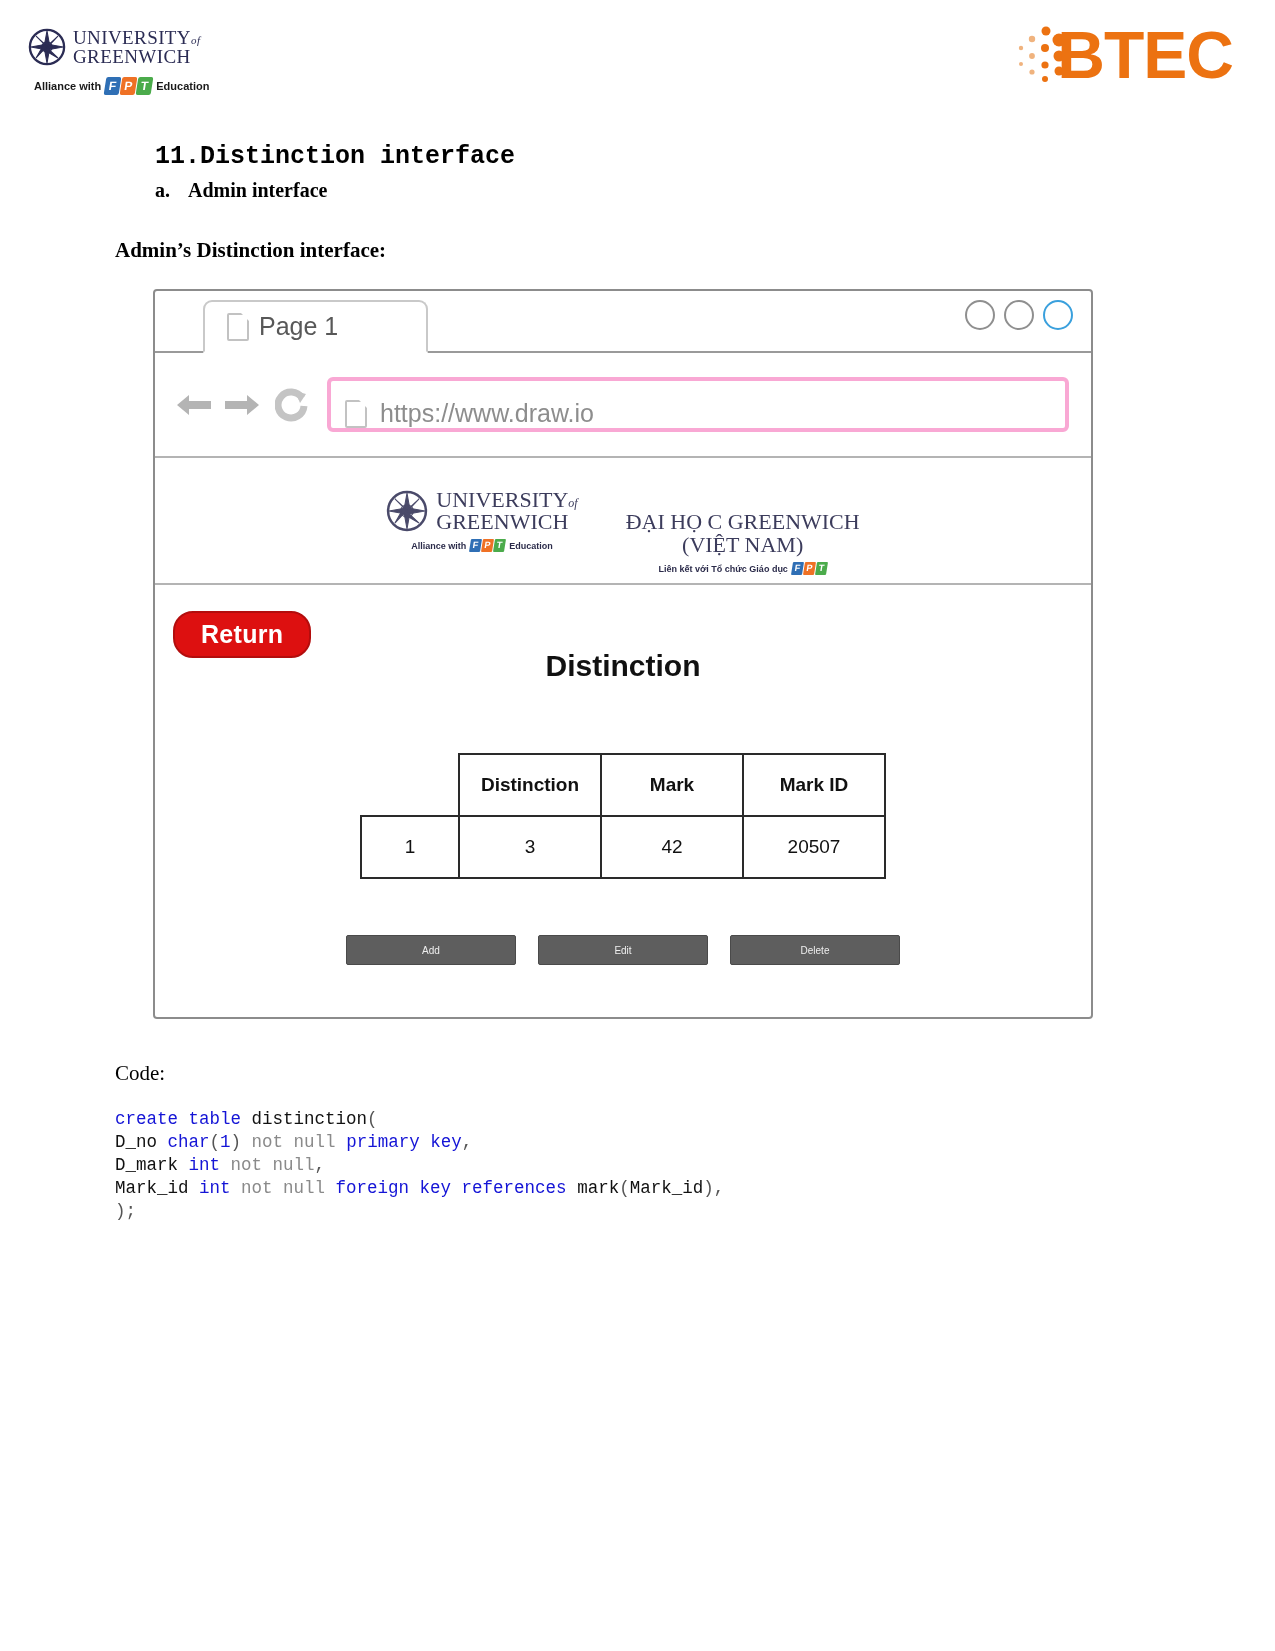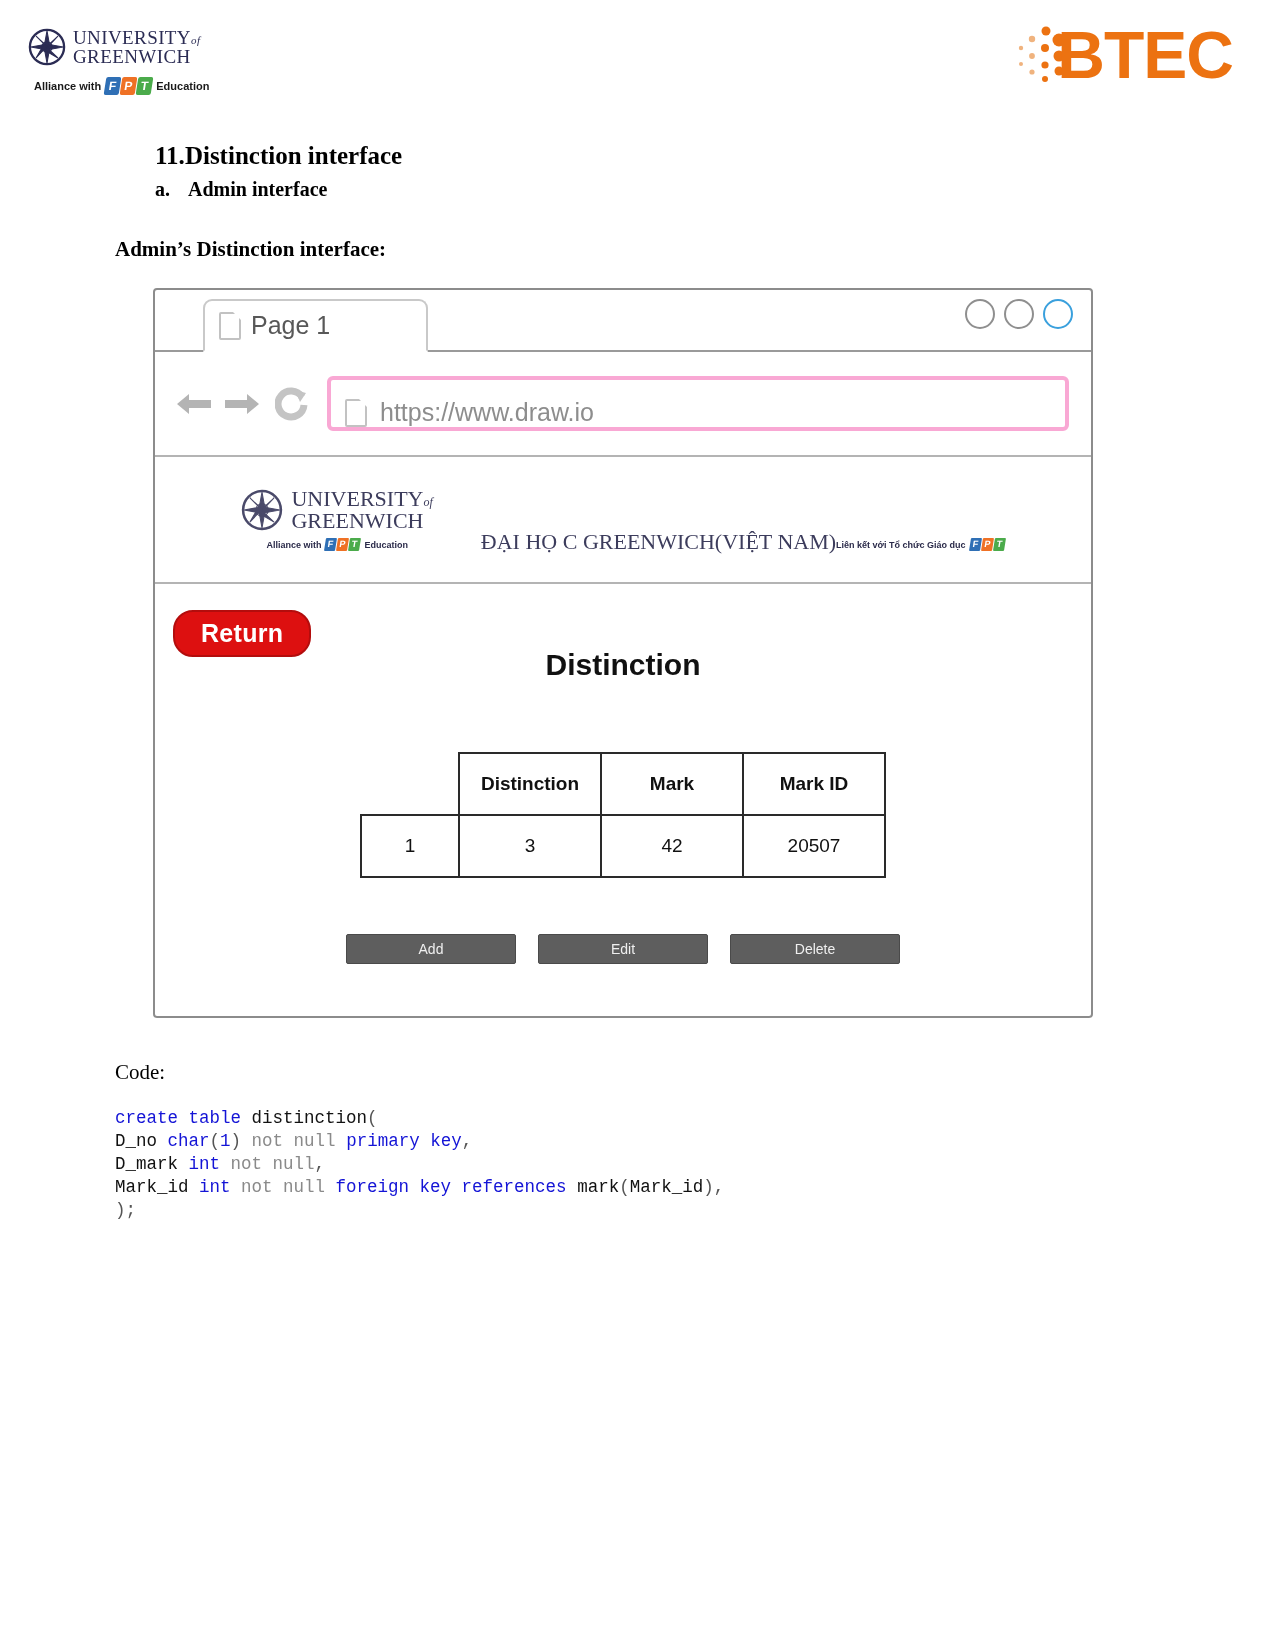--- a/index.html
+++ b/index.html
@@ -100,21 +100,21 @@
     margin-left: -10px;
   }
 
   
   .doc-body { padding: 0 100px 0 115px; }
 
   h1.section-title {
     font-size: 25px;
     font-weight: 700;
     margin: 12px 0 0 40px;
-    font-family: Liberation Serif, serif;
+    font-family: Liberation Mono, monospace;
     color: #000;
   }
   .sub-item {
     font-size: 20px;
     font-weight: 700;
     margin: 8px 0 0 40px;
     font-family: "Liberation Serif", serif;
     display: flex;
     gap: 18px;
   }
@@ -145,21 +145,21 @@
     bottom: -2px;
     width: 225px;
     height: 53px;
     border: 2px solid #c9c9c9;
     border-bottom: 2px solid #fff;
     border-radius: 9px 9px 0 0;
     background: #fff;
     display: flex;
     align-items: center;
     gap: 10px;
-    padding-left: 14px;
+    padding-left: 22px;
     z-index: 3;
   }
   .tab-label {
     font-family: "Liberation Sans", sans-serif;
     font-size: 25px;
     color: #585858;
   }
   .doc-icon {
     width: 22px; height: 28px;
     border: 2px solid #c2c2c2;
@@ -242,21 +242,21 @@
     font-weight: 700;
   }
   .mini-fpt { display: flex; gap: 1px; }
   .mini-fpt i {
     width: 11px; height: 13px; display: block;
     transform: skewX(-9deg); border-radius: 1px;
     color: #fff; font-style: normal; font-size: 9px;
     font-weight: 700; text-align: center; line-height: 13px;
     font-family: "Liberation Sans", sans-serif;
   }
-  .site-vn { display: flex; flex-direction: row; align-items: center; margin-top: 44px; }
+  .site-vn { display: flex; flex-direction: column; align-items: center; margin-top: 44px; }
   .site-vn .v1, .site-vn .v2 {
     font-family: "Liberation Serif", serif;
     font-size: 22px;
     color: #3c3c5c;
     line-height: 1.05;
     text-align: center;
   }
 
   
   .app-content {
@@ -320,21 +320,21 @@
     margin-top: 56px;
   }
   .gbtn {
     width: 170px;
     height: 30px;
     background: #5e5e5e;
     border: 1px solid #4a4a4a;
     border-radius: 2px;
     color: #efefef;
     font-family: "Liberation Sans", sans-serif;
-    font-size: 14px;
+    font-size: 10px;
     display: flex;
     align-items: center;
     justify-content: center;
   }
 
   .figure-caption {
     text-align: center;
     margin: 26px 0 0 38px;
     width: 940px;
     font-family: "Liberation Sans", sans-serif;

